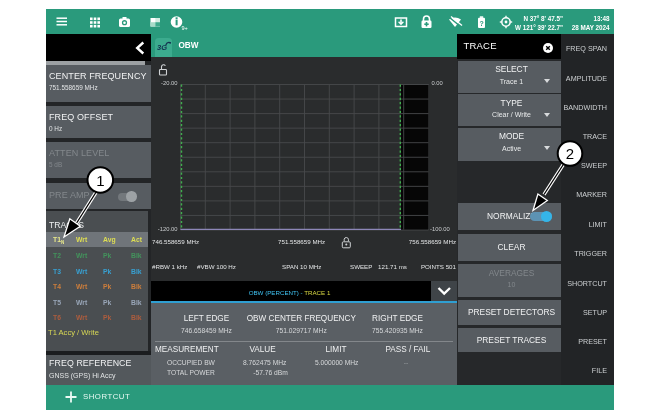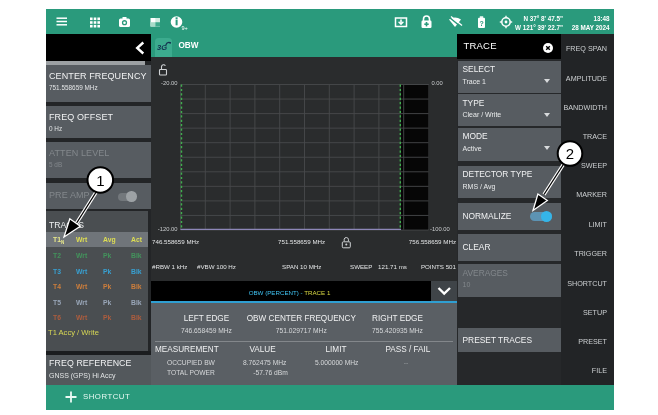--- a/index.html
+++ b/index.html
@@ -34,21 +34,21 @@
   .obwbtn{position:absolute;left:384.5px;top:272px;width:26.5px;height:19.5px;background:#3f4448;}
   .bluline{position:absolute;left:104.5px;top:291.5px;width:306.5px;height:2px;background:#2f9fd2;}
   .meas{position:absolute;left:104.5px;top:293.5px;width:306.5px;height:82.5px;background:#5a5f64;}
   .mh{position:absolute;color:#f0f1f2;font-size:8.2px;line-height:10px;white-space:nowrap;}
   .mv{position:absolute;color:#d6d8da;font-size:6.7px;line-height:8px;white-space:nowrap;}
   .ctr{transform:translateX(-50%);}
   
   .tp-head{position:absolute;left:411px;top:25px;width:103.5px;height:25px;background:#000;}
   .tp-head .t{position:absolute;left:6.5px;top:6px;color:#fff;font-size:9.5px;letter-spacing:0.2px;}
   .tpbg{position:absolute;left:411px;top:50px;width:103.5px;height:326px;background:#26282a;}
-  .tbox{position:absolute;left:411.5px;width:103px;background:#575c61;}
+  .tbox{position:absolute;left:411.5px;width:103px;background:#575c61;text-align:center;}
   .tbox .lbl{color:#f1f2f3;font-size:8.4px;line-height:9px;padding:4.5px 0 0 5px;}
   .tbox .val{color:#e9ebec;font-size:7px;line-height:8px;padding:3.5px 0 0 5px;}
   .tbox.dis .lbl,.tbox.dis .val{color:#82878b;}
   .drop{position:absolute;right:10.5px;width:0;height:0;border-left:3.6px solid transparent;border-right:3.6px solid transparent;border-top:4.2px solid #d8dadc;}
   
   .rmenu{position:absolute;left:514.5px;top:25px;width:53.5px;height:351px;background:#222426;}
   .ritem{position:absolute;right:7px;color:#cdd0d2;font-size:7.2px;line-height:8px;white-space:nowrap;}
   
   .botbar{position:absolute;left:0;top:376px;width:568px;height:25px;background:#2a9a7c;}
   .shortcut{position:absolute;left:17px;top:7px;color:#eafaf4;font-size:7.8px;letter-spacing:0.5px;}
@@ -338,35 +338,34 @@
   <div class="tbox" style="top:85px;height:32px;">
       <div class="lbl">TYPE</div>
       <div class="val">Clear / Write</div>
       <div class="drop" style="top:18.5px;"></div>
     </div>
   <div class="tbox" style="top:118.5px;height:33.5px;">
       <div class="lbl">MODE</div>
       <div class="val">Active</div>
       <div class="drop" style="top:18.5px;"></div>
     </div>
-  <div class="tbox" style="top:156.5px;height:32px;">
-      <div class="lbl">DETECTOR TYPE</div>
-      <div class="val">RMS / Avg</div>
-    </div>
   <div class="tbox" style="top:194px;height:27px;">
       <div class="lbl" style="padding-top:9px;">NORMALIZE</div>
     <div class="toggle" style="left:72px;top:9px;width:22px;height:9px;background:#5d93b3;"></div>
     <div class="knob" style="left:83.5px;top:8px;width:11px;height:11px;background:#35b5e8;"></div>
   </div>
   <div class="tbox" style="top:224.5px;height:27.5px;">
       <div class="lbl" style="padding-top:9px;">CLEAR</div>
     </div>
   <div class="tbox dis" style="top:255px;height:33px;">
       <div class="lbl">AVERAGES</div>
       <div class="val">10</div>
+    </div>
+  <div class="tbox" style="top:291px;height:24.5px;">
+      <div class="lbl" style="padding-top:8px;">PRESET DETECTORS</div>
     </div>
   <div class="tbox" style="top:318.5px;height:24.5px;">
       <div class="lbl" style="padding-top:8px;">PRESET TRACES</div>
     </div>
 
   <div class="rmenu"></div>
   <div class="ritem" style="top:35.9px;">FREQ SPAN</div>
   <div class="ritem" style="top:65.5px;">AMPLITUDE</div>
   <div class="ritem" style="top:94.5px;">BANDWIDTH</div>
   <div class="ritem" style="top:123.5px;">TRACE</div>

